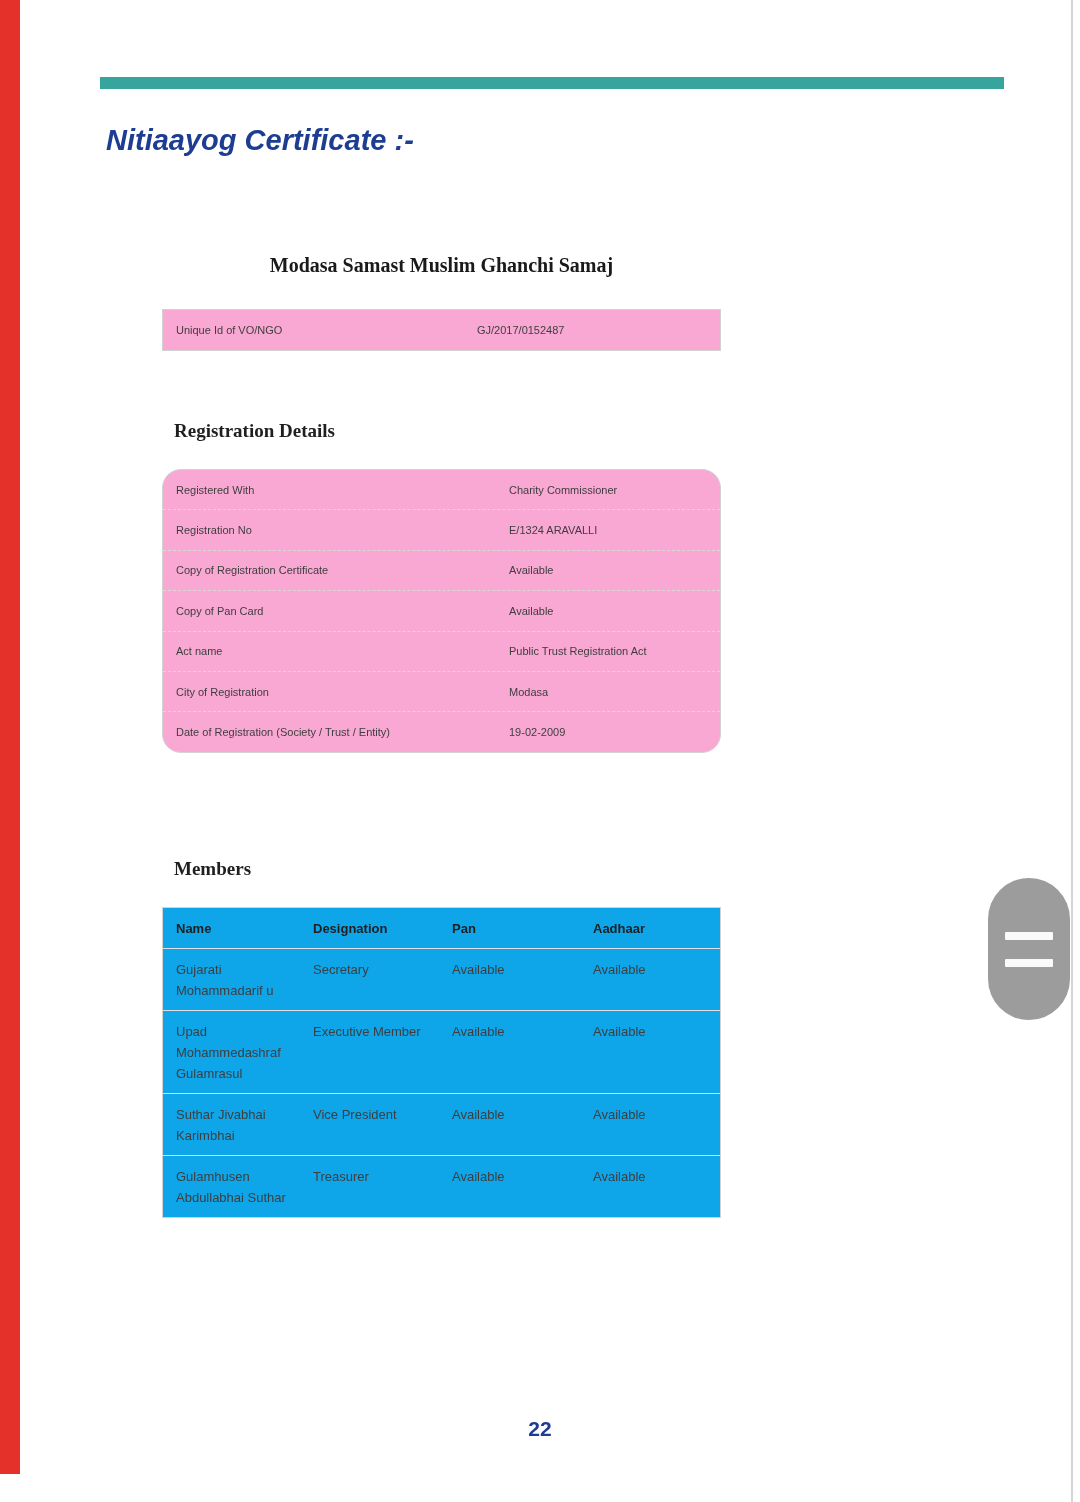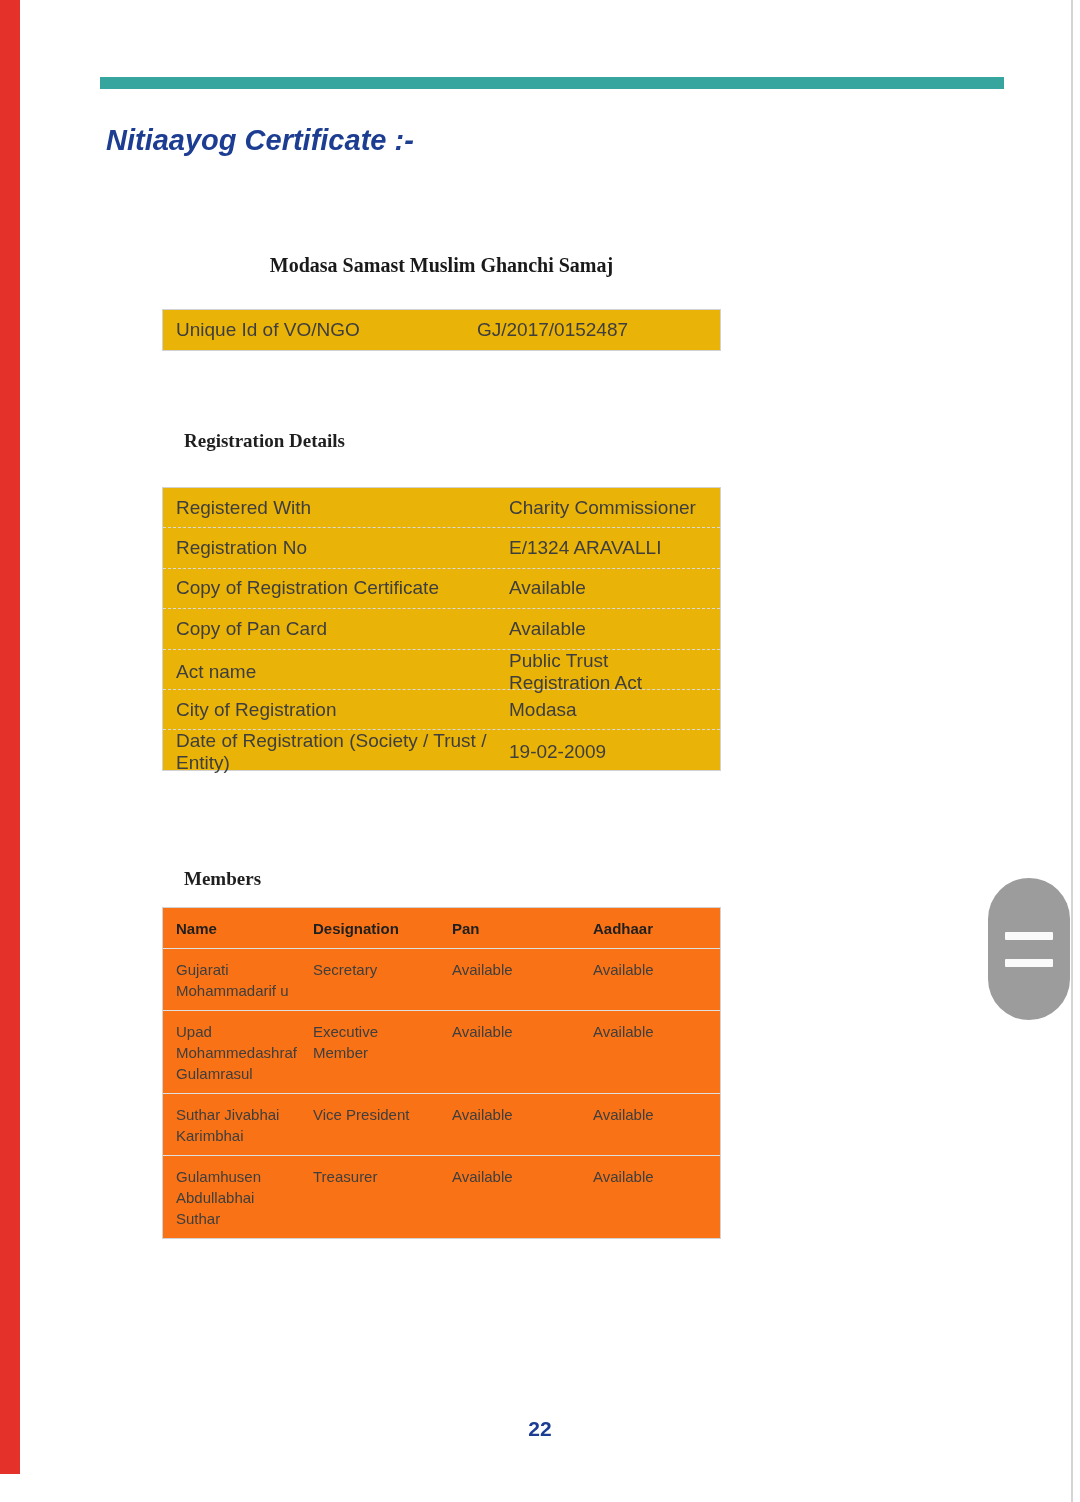--- a/index.html
+++ b/index.html
@@ -21,42 +21,42 @@
   }
   .doc-title {
     position:absolute; left:106px; top:124px; margin:0;
     font-size:29px; font-weight:bold; font-style:italic; color:#1c3d91;
   }
   .org-name {
     position:absolute; left:162px; top:254px; width:559px; text-align:center;
     font-family:"Liberation Serif", serif; font-size:20px; font-weight:bold; color:#1a1a1a;
   }
   .section-heading {
-    position:absolute; left:172px; margin:12px;
+    position:absolute; left:172px; margin:2px;
     font-family:"Liberation Serif", serif; font-size:19px; font-weight:bold; color:#1f1f1f;
   }
   .reg-heading { top:418px; }
   .members-heading { top:856px;text-align:center; }
 
   .kv-table {
     position:absolute; left:162px; width:559px; box-sizing:border-box;
-    border:1px solid #d2d2d2; background:#eab308; font-size:19px;
+    border:1px solid #d2d2d2; background:#f9a8d4; font-size:11px;
   }
   .t1 { top:309px; }
-  .t2 { top:487px; }
+  .t2 { top:469px;border-radius:19px; }
   .kv-row { display:grid; align-items:center; }
   .t1 .kv-row { grid-template-columns:314px 1fr; height:40px; }
   .t2 .kv-row { grid-template-columns:346px 1fr; height:39.4px; }
   .kv-row + .kv-row { border-top:1px dashed #d9d9d9; }
   .kv-label { padding-left:13px; }
   .kv-value { padding-right:6px; }
 
   .m-table {
     position:absolute; left:162px; top:907px; width:559px; box-sizing:border-box;
-    border:1px solid #d2d2d2; background:#f97316; font-size:15px;
+    border:1px solid #d2d2d2; background:#0ea5e9; font-size:13px;
   }
   .m-row { display:grid; grid-template-columns:150px 139px 141px 1fr; }
   .m-row > div {
     padding:10px 26px 9px 0; line-height:21px; box-sizing:border-box;
   }
   .m-row > div:first-child { padding-left:13px; padding-right:17px; }
   .m-row + .m-row { border-top:1px solid #e0e0e0; }
   .m-head > div { font-weight:bold; color:#1f1f1f; }
 
   .page-number {

